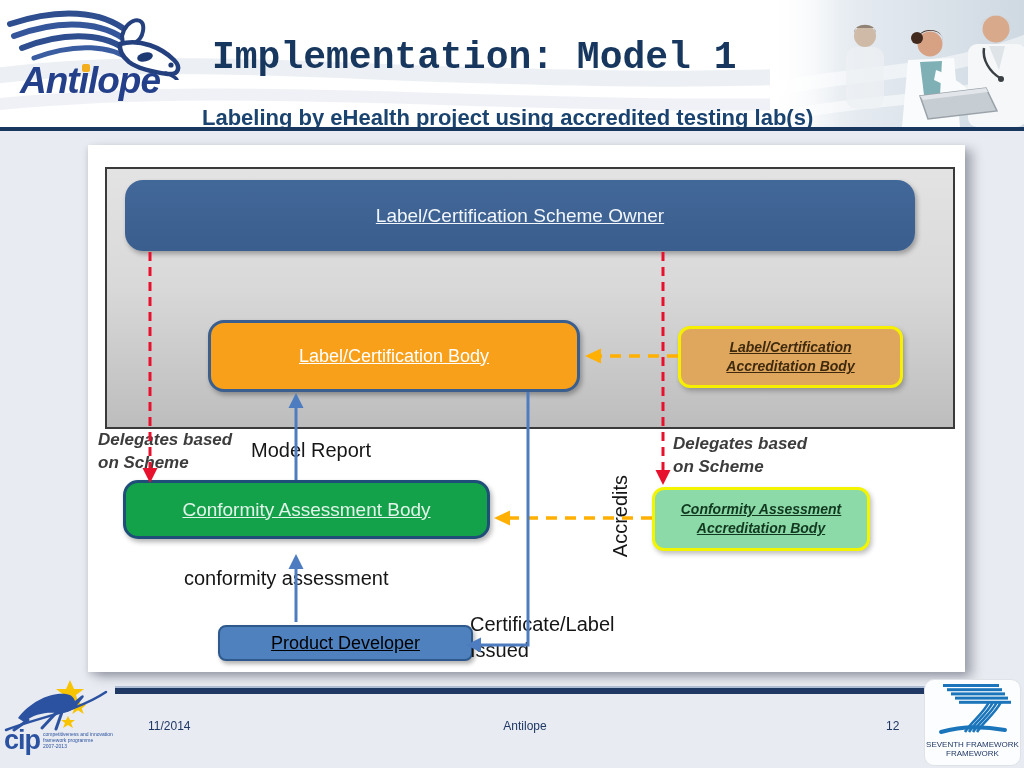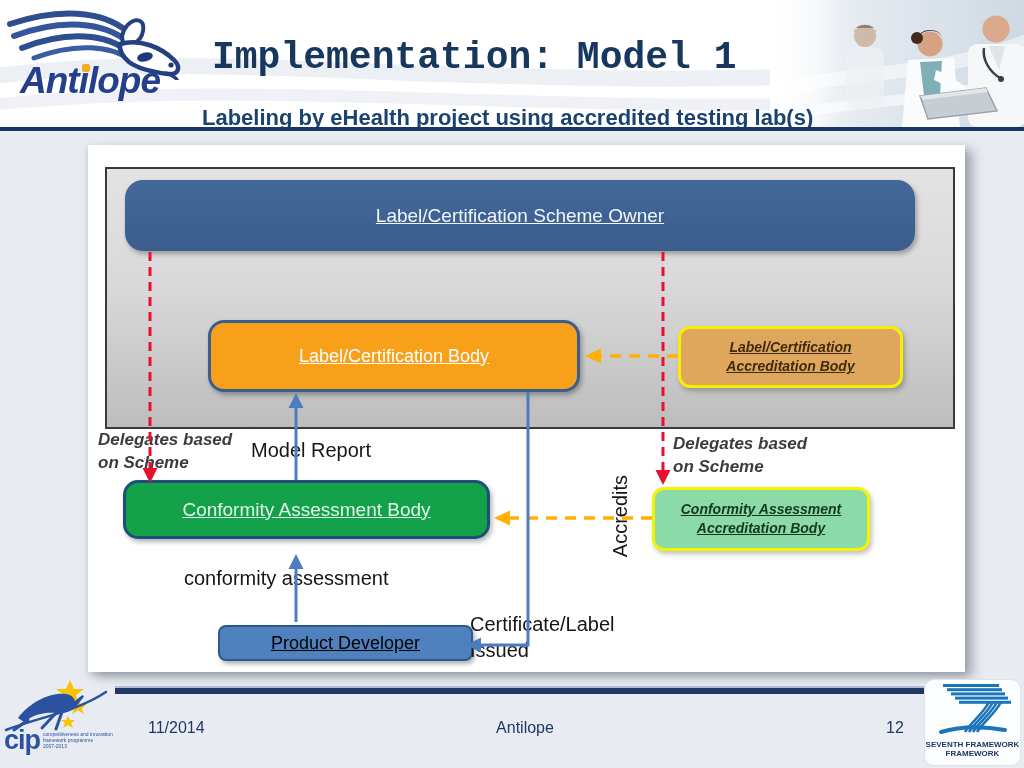--- a/index.html
+++ b/index.html
@@ -56,32 +56,32 @@
   .flabel-test{left:163px;top:292px;}
   .flabel-submit{left:96px;top:420px;}
   .flabel-cert{left:382px;top:466px;}
   .flabel-accredits{left:482px;top:358px;width:100px;text-align:center;
         transform:rotate(-90deg);transform-origin:center center;}
   .arrows{position:absolute;left:0;top:0;pointer-events:none;}
 
   
   .fbar{position:absolute;left:115px;top:686px;width:815px;height:6px;background:#1F3864;
         border-top:2px solid #AEBDD3;}
-  .ftext{position:absolute;top:719px;font-size:16px;color:#1F3864;}
+  .ftext{position:absolute;top:719px;font-size:12px;color:#1F3864;}
   .fdate{left:148px;}
   .fproject{left:455px;width:140px;text-align:center;}
   .fpage{left:838px;margin-left:48px;}
   .cip{position:absolute;left:2px;top:678px;width:118px;height:90px;}
   .cip-row{position:absolute;left:2px;top:52px;display:flex;align-items:center;}
   .cip-name{font-size:27px;font-weight:700;color:#2B52A0;line-height:.75;letter-spacing:-1px;}
   .cip-tags{margin-left:3px;font-size:5px;color:#2B52A0;line-height:1.25;}
   .fp7{position:absolute;right:3px;top:679px;width:97px;height:87px;background:#fcfdfe;
        border-radius:10px;border:1px solid #dfe3e8;box-sizing:border-box;}
   .fp7-text{position:absolute;left:0;bottom:6px;width:100%;text-align:center;
-       font-size:8px;font-weight:700;color:#1F3864;line-height:1.2;margin-top:20px;}
+       font-size:8px;font-weight:400;color:#1F3864;line-height:1.2;margin-top:20px;}
 </style>
 </head>
 <body>
 
 <div class="slide">
 
   <div class="header">
     <svg class="header-waves" width="1024" height="127" viewBox="0 0 1024 127">
       <path d="M-20,78 C240,40 520,108 1050,62" stroke="#E9EDF2" stroke-width="16" fill="none" opacity="0.85"></path>
       <path d="M-20,106 C300,72 600,128 1050,92" stroke="#EDF0F5" stroke-width="12" fill="none" opacity="0.9"></path>

